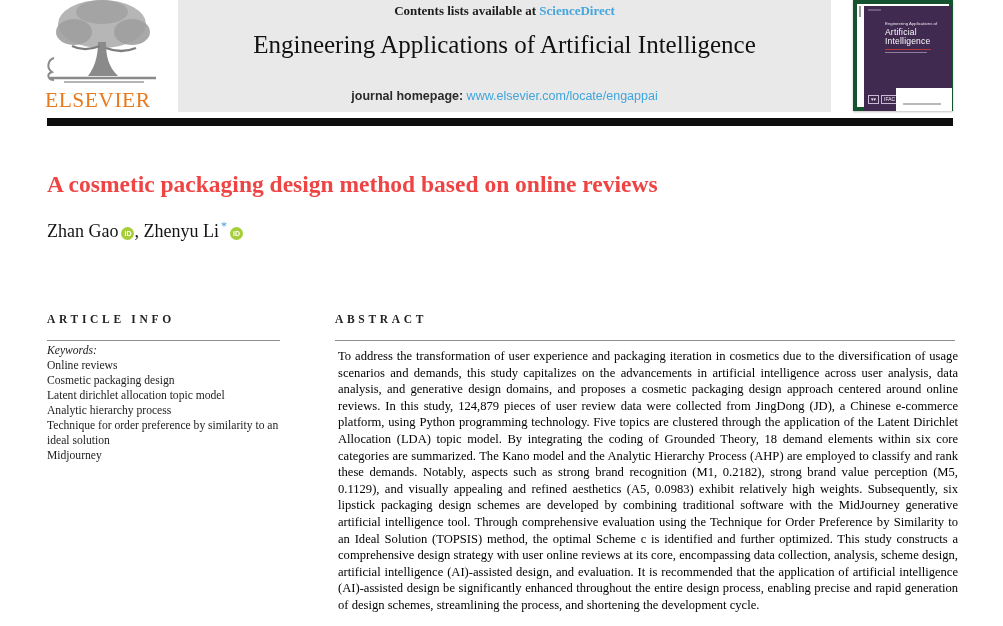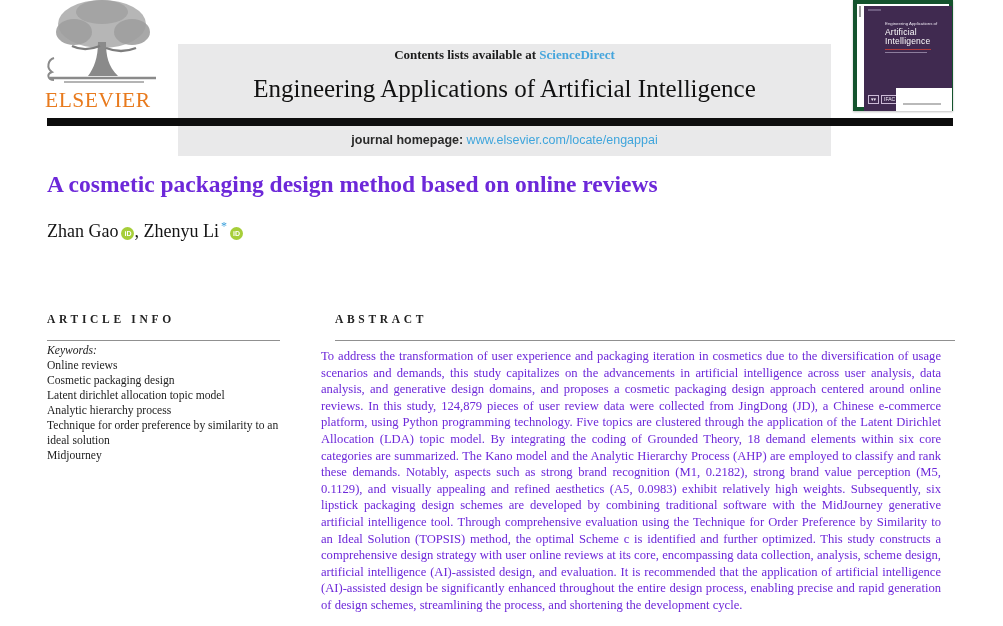--- a/index.html
+++ b/index.html
@@ -13,21 +13,21 @@
   .logo-block { position:absolute; left:44px; top:0; width:122px; height:112px; }
   .tree-svg { position:absolute; left:0; top:-2px; }
   .elsevier-word {
     position:absolute; left:1px; top:88px; font-size:21.5px; letter-spacing:0.5px;
     color:#e87a1d; font-weight:500; font-family:"Liberation Serif", serif;
   }
 
   
   .header-box {
     position:absolute; left:178px; top:0; width:653px; height:112px;
-    background:#e9e9ea; text-align:center;margin-top:44px;
+    background:#e9e9ea; text-align:center;
   }
   .contents-line { position:absolute; top:3px; width:100%; font-size:13px; font-weight:600; color:#1c1c1c; }
   .contents-line .link { color:#46a5dc; }
   .journal-title { position:absolute; top:31px; width:100%; font-size:25px; font-weight:500; color:#111; }
   .homepage-line {
     position:absolute; bottom:9px; width:100%;
     font-family:"Liberation Sans", sans-serif; font-size:12.5px; font-weight:700; color:#2a2a2a;
   }
   .homepage-line .link { color:#3fa5dc; font-weight:500; }
 
@@ -49,21 +49,21 @@
   .ifac-box {
     border:1px solid #cbbad6; color:#efe8f5; font-family:"Liberation Sans", sans-serif;
     font-size:5px; line-height:7px; padding:0 2px; height:9px; display:flex; align-items:center;
   }
   .cover-bottom-micro { position:absolute; left:46px; top:99px; width:38px; height:2px; background:#b9b9b9; }
 
   
   .black-bar { position:absolute; left:47px; top:118px; width:906px; height:8px; background:#0d0d0d; }
 
   
-  .paper-title { position:absolute; left:47px; top:171px; width:900px; font-size:23.5px; color:#6d28d9; }
+  .paper-title { position:absolute; left:47px; top:171px; width:900px; font-size:23.5px; color:#ef4444; }
   .authors { position:absolute; left:47px; top:219px; font-size:18px; color:#141414; }
   .orcid-badge {
     display:inline-block; width:13px; height:13px; border-radius:50%;
     background:#a6ce39; color:#fff; font-family:"Liberation Sans", sans-serif;
     font-size:7px; font-weight:700; line-height:13px; text-align:center;
     vertical-align:1px; margin-left:3px;
   }
   .corr-mark { color:#3aa0dc; font-size:12px; vertical-align:super; margin-left:2px; }
   .affiliation { position:absolute; left:47px; top:258px; font-size:11.4px; font-style:italic; color:#1b1b1b; }
 
@@ -72,22 +72,22 @@
   .heading-info { left:47px; }
   .heading-abstract { left:335px; }
   .rule { position:absolute; top:340px; height:1.4px; background:#909090; }
   .rule-left { left:47px; width:233px; }
   .rule-right { left:335px; width:620px; }
 
   .keywords { position:absolute; left:47px; top:343px; width:252px; font-size:11.6px; line-height:15px; color:#1c1c1c; }
   .keywords-label { font-style:italic; }
 
   .abstract-body {
-    position:absolute; left:321px; top:348px; width:620px;
-    font-size:12.6px; line-height:16.6px; text-align:justify; color:#6d28d9;
+    position:absolute; left:338px; top:348px; width:620px;
+    font-size:12.6px; line-height:16.6px; text-align:justify; color:#000000;
   }
 </style>
 </head>
 <body>
 
 <div class="page">
 
   <div class="logo-block">
     <svg class="tree-svg" width="122" height="88" viewBox="0 0 122 88">
       <g fill="none" stroke="#8f8f8f" stroke-width="2">

